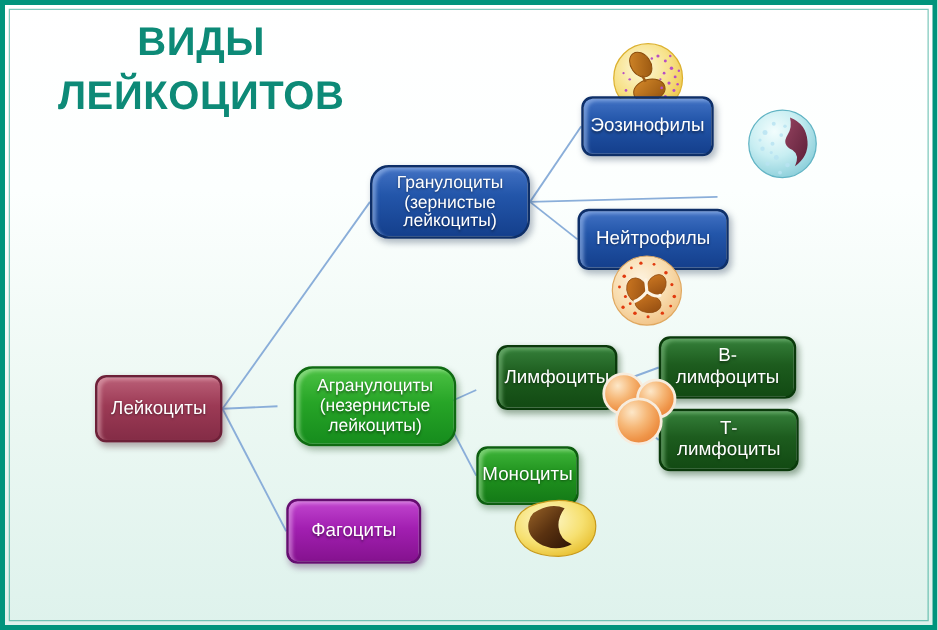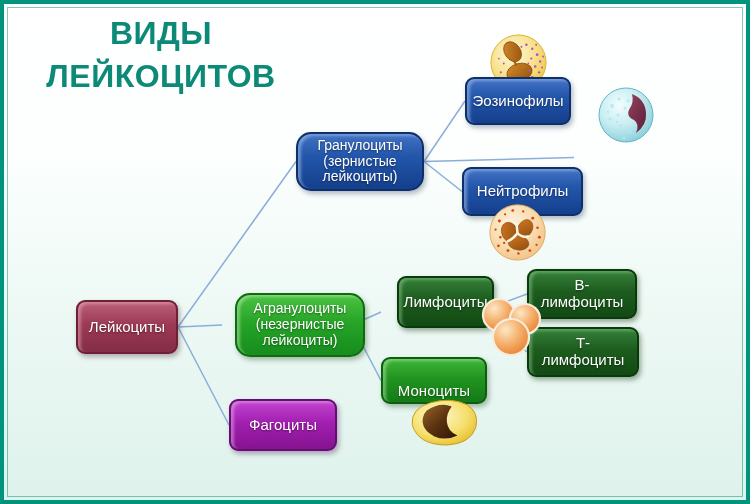--- a/index.html
+++ b/index.html
@@ -38,21 +38,21 @@
   .small{font-size:14px;border-radius:15px;}
   .n-leukocytes{left:72px;top:296px;width:102px;height:54px;}
   .n-granulocytes{left:292px;top:128px;width:128px;height:59px;}
   .n-eosinophils{left:461px;top:73px;width:106px;height:48px;}
   .n-basophils{left:570px;top:130px;width:107px;height:47px;}
   .n-neutrophils{left:458px;top:163px;width:121px;height:49px;}
   .n-agranulocytes{left:218px;top:289px;width:130px;height:64px;}
   .n-lymphocytes{left:377px;top:272px;width:97px;height:52px;margin-left:16px;}
   .n-b-lymphocytes{left:523px;top:265px;width:110px;height:50px;}
   .n-t-lymphocytes{left:523px;top:323px;width:112px;height:50px;}
-  .n-monocytes{left:377px;top:353px;width:106px;height:47px;align-items:flex-end;}
+  .n-monocytes{left:377px;top:353px;width:82px;height:47px;}
   .n-phagocytes{left:225px;top:395px;width:108px;height:52px;}
   .cell{position:absolute;}
   .z-back{z-index:1;} .z-front{z-index:3;}
   .cell-eosinophil{left:485px;top:29px;}
   .cell-basophil{left:593px;top:82px;}
   .cell-neutrophil{left:482px;top:197px;}
   .cell-lymphocytes{left:473px;top:292px;}
   .cell-monocyte{left:401px;top:392px;}
 </style>
 </head>

